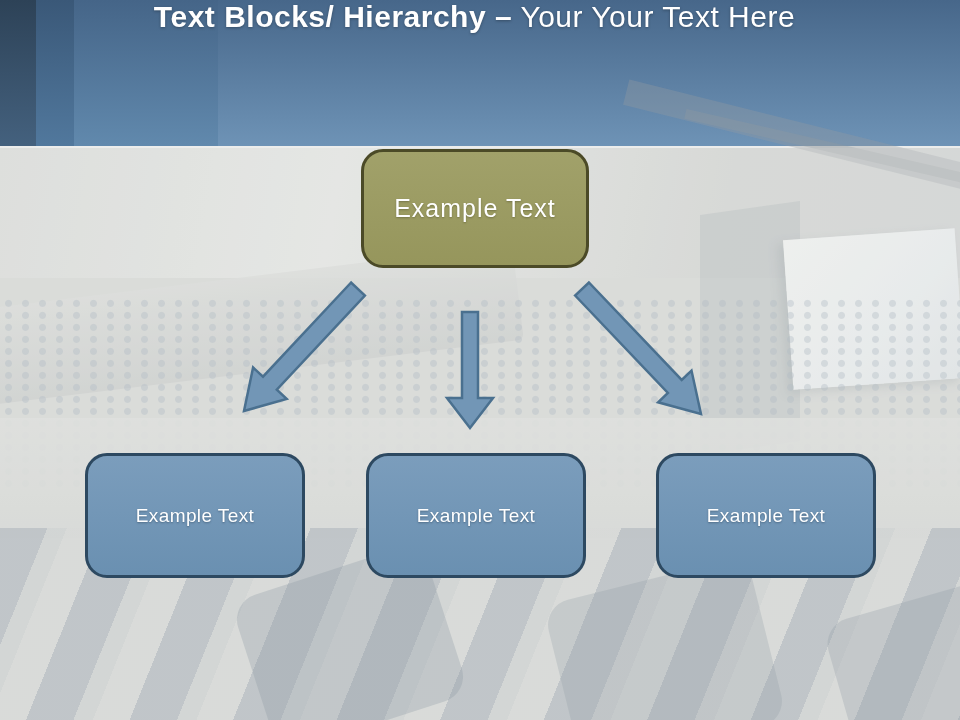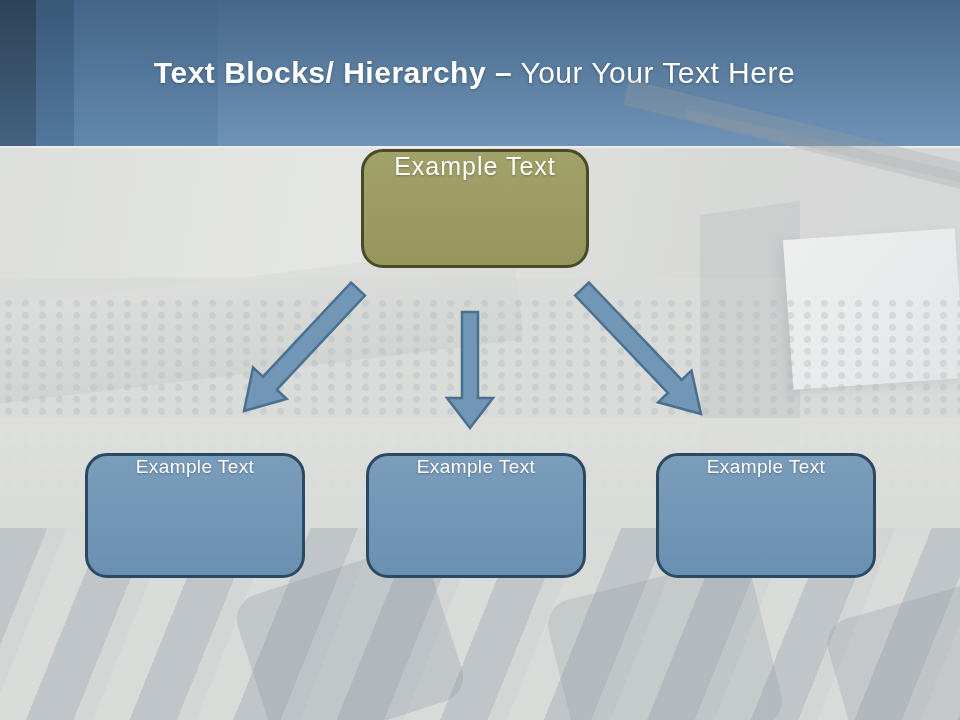--- a/index.html
+++ b/index.html
@@ -17,21 +17,21 @@
   .stripe { position:absolute; top:0; height:146px; }
   .stripe-1 { left:0;  width:36px;  background:linear-gradient(180deg,#2d4257,#44617e); }
   .stripe-2 { left:36px; width:38px; background:linear-gradient(180deg,#3a5878,#51789d); }
   .stripe-3 { left:74px; width:144px; background:linear-gradient(180deg,#456588,#6189ad); }
   .header-edge {
     position:absolute; top:146px; left:0; width:960px; height:2px;
     background:rgba(255,255,255,0.55);
   }
   .title {
     position:absolute; top:0; left:0; width:949px; height:146px;
-    display:flex; align-items:center; justify-content:center;
+    display:flex; align-items:flex-start; justify-content:center;
     color:#ffffff; font-size:30px; letter-spacing:0.5px;
     text-shadow:0 1px 3px rgba(0,0,0,0.30); white-space:pre;
   }
   .title .bold { font-weight:bold; }
   .title .regular { font-weight:normal; }
 
   
   .photo { position:absolute; top:148px; left:0; width:960px; height:572px; background:#d6d7d5; }
   .photo > div { position:absolute; }
   .ph-ceiling {
@@ -77,21 +77,21 @@
       rgba(168,176,184,0.22) 44px 62px,
       rgba(205,208,210,0.18) 62px 96px);
   }
   .ph-seat-blob1 { top:420px; left:250px; width:200px; height:160px; background:rgba(104,118,136,0.30); border-radius:26px; transform:rotate(-18deg); }
   .ph-seat-blob2 { top:430px; left:560px; width:210px; height:170px; background:rgba(104,118,136,0.26); border-radius:26px; transform:rotate(-14deg); }
   .ph-seat-blob3 { top:450px; left:840px; width:180px; height:160px; background:rgba(104,118,136,0.28); border-radius:26px; transform:rotate(-16deg); }
   .ph-wash { top:0; left:0; width:960px; height:572px; background:rgba(230,231,229,0.30); }
 
   
   .shape-box {
-    position:absolute; display:flex; align-items:flex-start; justify-content:center;
+    position:absolute; display:flex; align-items:center; justify-content:center;
     border-radius:22px; box-sizing:border-box; color:#ffffff; text-align:center;
     cursor:default;
   }
   .root-box {
     left:361px; top:149px; width:228px; height:119px;
     background:linear-gradient(180deg,#a1a16a 0%, #96965c 100%);
     border:3px solid #4b4a27;
     font-size:25px; letter-spacing:1px;
     text-shadow:0 1px 2px rgba(70,70,40,0.45);
   }

